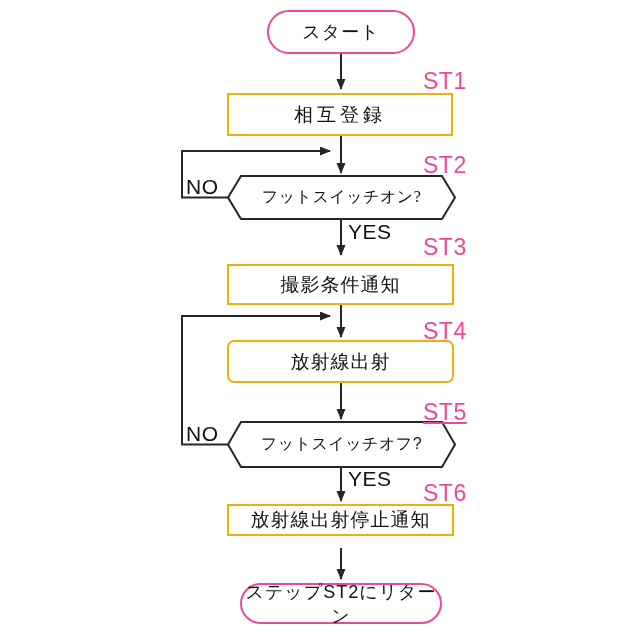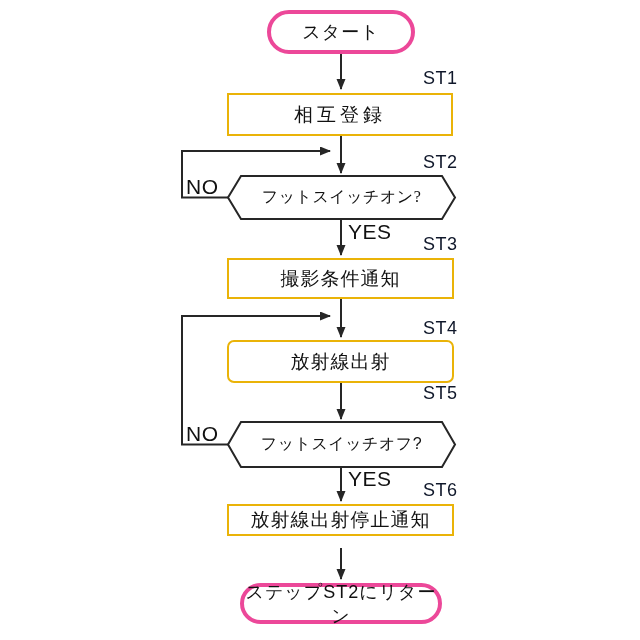--- a/index.html
+++ b/index.html
@@ -27,44 +27,44 @@
     position: absolute;
     display: flex;
     align-items: center;
     justify-content: center;
     box-sizing: border-box;
     background: #ffffff;
     text-align: center;
     color: #111111;
   }
   .terminal {
-    border: 4px solid #ec4899;
+    border: 2px solid #ec4899;
     border-radius: 23px;
     font-size: 18px;
     letter-spacing: 1px;
   }
   .process {
     border: 2px solid #eab308;
     font-size: 19px;
     letter-spacing: 1px;
   }
   .decision-text {
     position: absolute;
     display: flex;
     align-items: center;
     justify-content: center;
     font-size: 16px;
     letter-spacing: 0.5px;
     text-align: center;
   }
   .step-tag {
     position: absolute;
-    font-size: 18px;
+    font-size: 23px;
     letter-spacing: 0.5px;
-    color: #0f172a;
+    color: #ec4899;
     white-space: nowrap;
   }
   .edge-label {
     position: absolute;
     font-size: 21px;
     letter-spacing: 0.5px;
     color: #111111;
     white-space: nowrap;
   }
   .ls-wide { letter-spacing: 4px; }
@@ -111,30 +111,30 @@
   <div class="node process ls-wide" style="left:227px; top:93px; width:226px; height:43px;">
     <span>相互登録</span>
   </div>
 
   <div class="step-tag" style="left:423px; top:152px;">ST2</div>
   <div class="edge-label" style="left:186px; top:175px;">NO</div>
   <div class="decision-text" style="left:228px; top:176px; width:227px; height:43px;font-family:Liberation Serif, serif;">フットスイッチオン?</div>
   <div class="edge-label" style="left:348px; top:220px;">YES</div>
 
   <div class="step-tag" style="left:423px; top:234px;">ST3</div>
-  <div class="node process" style="left:227px; top:258px; width:227px; height:41px;">
+  <div class="node process" style="left:227px; top:264px; width:227px; height:41px;">
     <span>撮影条件通知</span>
   </div>
 
   <div class="step-tag" style="left:423px; top:318px;">ST4</div>
   <div class="node process" style="left:227px; top:340px; width:227px; height:43px;border-radius:7px;">
     <span>放射線出射</span>
   </div>
 
-  <div class="step-tag" style="left:423px; top:383px;">ST5</div>
+  <div class="step-tag" style="left:423px; top:399px;text-decoration:underline;">ST5</div>
   <div class="edge-label" style="left:186px; top:422px;">NO</div>
   <div class="decision-text" style="left:228px; top:422px; width:227px; height:45px;">フットスイッチオフ?</div>
   <div class="edge-label" style="left:348px; top:467px;">YES</div>
 
   <div class="step-tag" style="left:423px; top:480px;">ST6</div>
   <div class="node process" style="left:227px; top:504px; width:227px; height:32px;">
     <span>放射線出射停止通知</span>
   </div>
 
   <div class="node terminal" style="left:240px; top:583px; width:202px; height:41px;">

